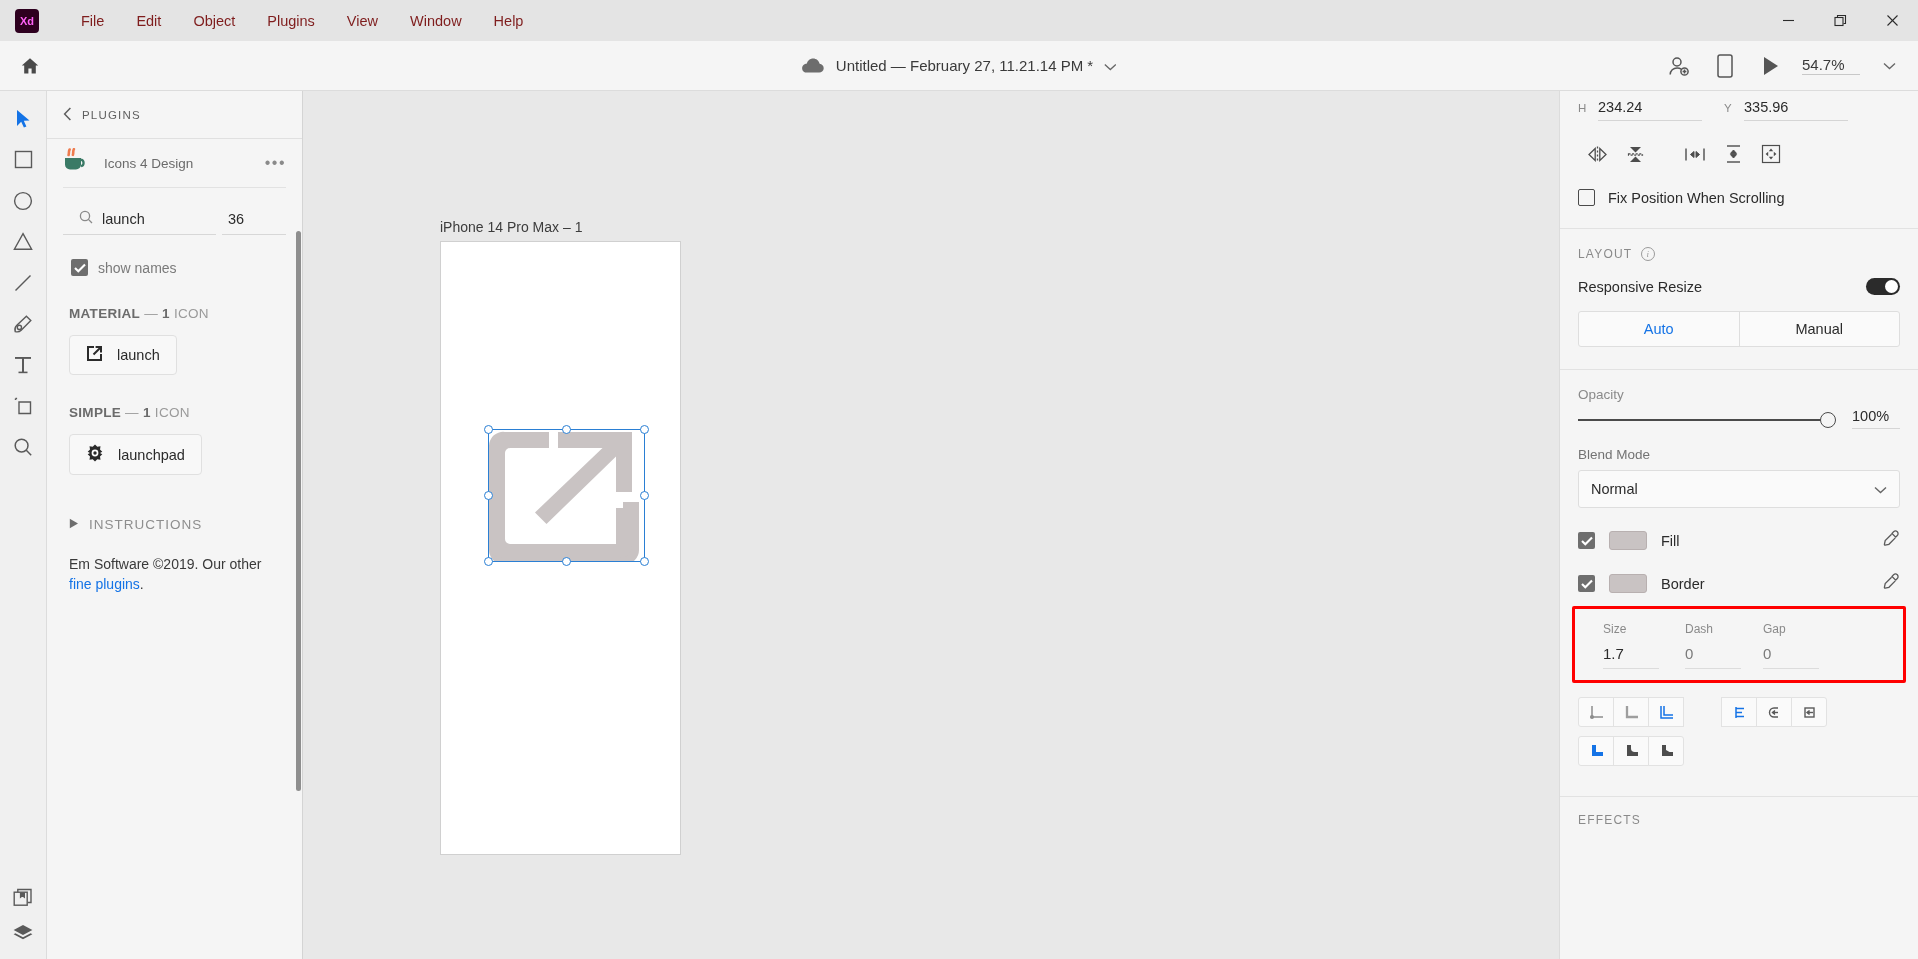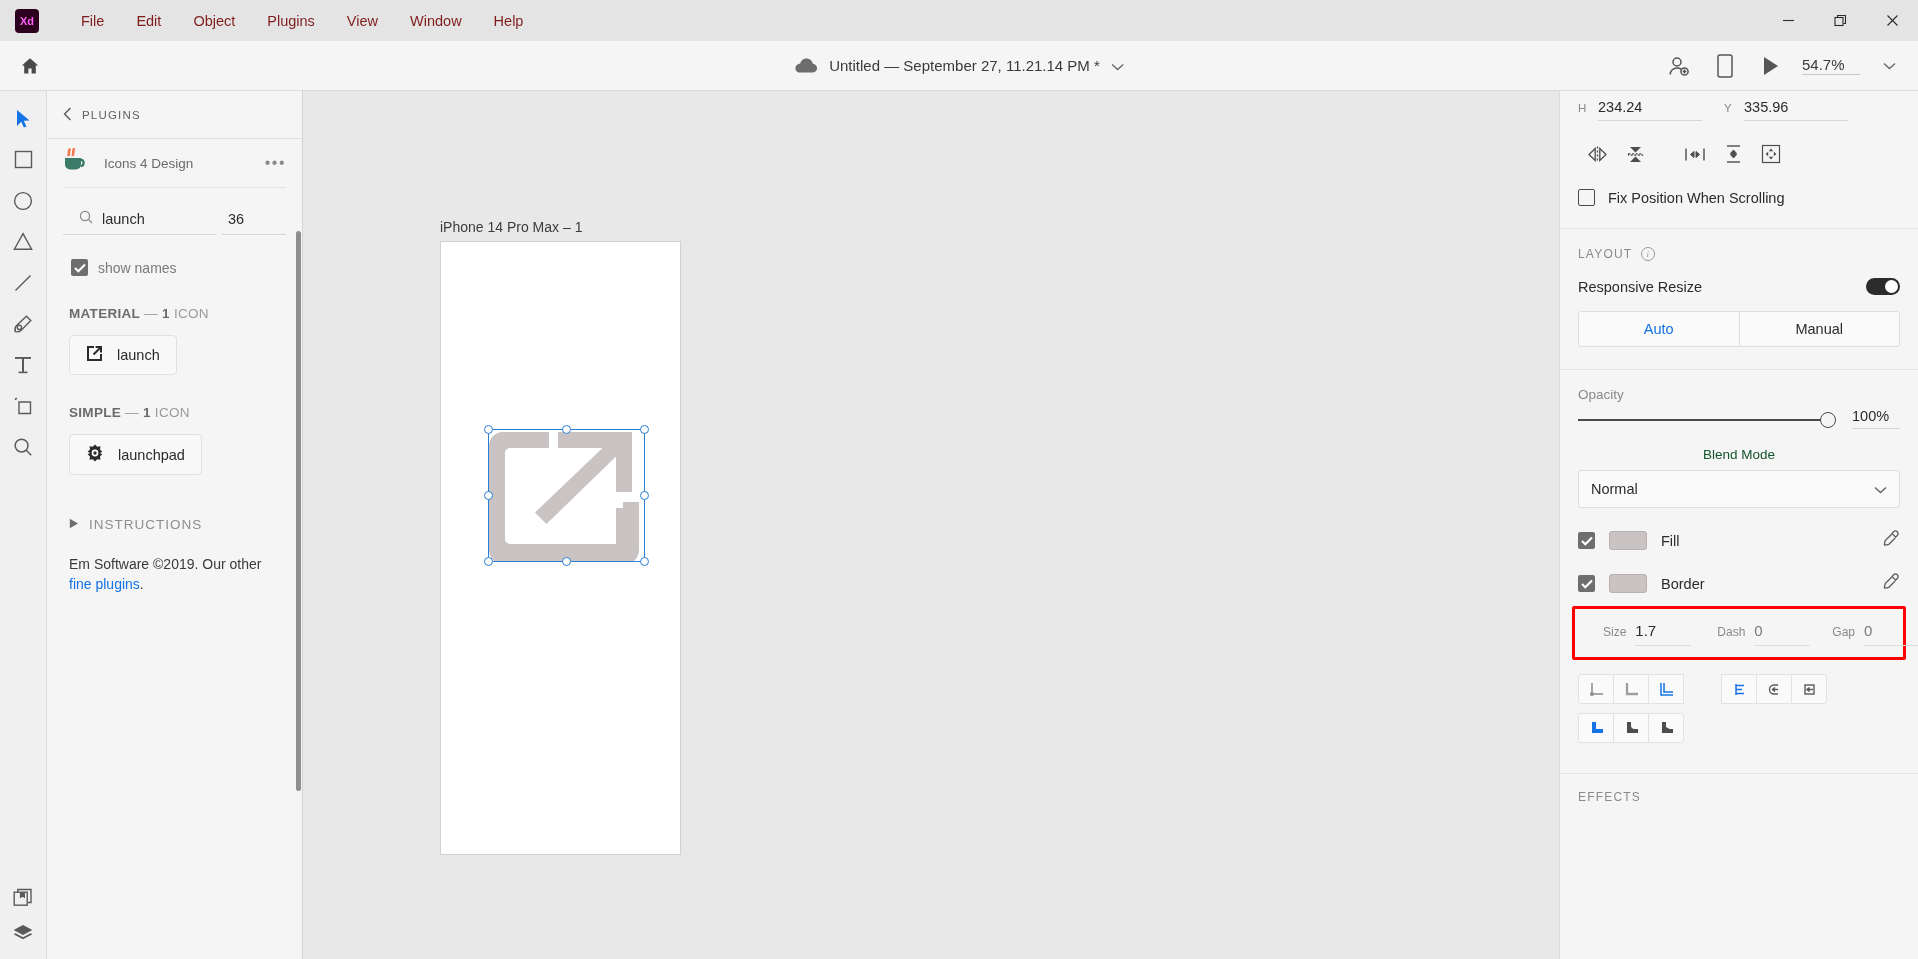--- a/index.html
+++ b/index.html
@@ -261,42 +261,42 @@
     background: #4a4a4a;
   }
   .slider-knob {
     position: absolute; right: 0; top: 1px; width: 16px; height: 16px;
     border-radius: 50%; background: #f5f5f5; border: 1.8px solid #4a4a4a;
   }
   .opacity-val {
     font-size: 14.5px; color: #2b2b2b; width: 48px;
     border-bottom: 1px solid #d5d5d5; padding-bottom: 4px; text-align: left;
   }
-  .blend-label { font-size: 13.5px; color: #14532d; padding: 18px 18px 0 18px; text-align: center; }
+  .blend-label { font-size: 13.5px; color: #737373; padding: 18px 18px 0 18px; }
   .select-box {
     margin: 8px 18px 0 18px; border: 1px solid #dedede; border-radius: 3px;
     background: #fafafa; padding: 10px 12px; display: flex;
     align-items: center; font-size: 14.5px; color: #2b2b2b;
   }
   .select-box .caret { margin-left: auto; color: #666; }
   .fill-row {
     display: flex; align-items: center; gap: 14px; padding: 22px 18px 0 18px;
   }
   .swatch {
     width: 38px; height: 19px; border-radius: 3px;
     border: 1px solid #b8b0b0;
   }
   .fill-label { font-size: 14.5px; color: #2b2b2b; flex: 1; }
   .dropper { color: #5a5a5a; }
   .border-detail {
     margin: 12px 12px 0 12px; display: flex; align-items: flex-end;
     padding: 13px 14px 11px 14px; border: 3px solid #ff0000;
     border-radius: 2px;
   }
-  .bd-field { display: flex; align-items: baseline; gap: 9px; }
+  .bd-field { display: flex; align-items: baseline; gap: 9px; flex-direction: column; }
   .bd-field .lbl { font-size: 12px; color: #8a8a8a; }
   .bd-field .val {
     font-size: 15px; color: #2b2b2b; width: 56px;
     border-bottom: 1px solid #dcdcdc; padding-bottom: 6px;
   }
   .bd-field .val.dim { color: #7a7a7a; }
   .stroke-rows { padding: 14px 18px 0 18px; }
   .stroke-group { display: flex; gap: 0; }
   .sbtn {
     width: 36px; height: 30px; border: 1px solid #e2e2e2;
@@ -352,21 +352,21 @@
       <svg width="20" height="20" viewBox="0 0 20 20" fill="#4a4a4a">
         <path d="M10 2.2 L18.2 9.4 h-2.4 v8.2 h-4.2 v-5.2 h-3.2 v5.2 H4.2 V9.4 H1.8 Z"></path>
       </svg>
     </div>
     <div class="doc-title">
       <span class="cloud-ico">
         <svg width="24" height="16" viewBox="0 0 24 16" fill="#6d6d6d">
           <path d="M6.2 14.6h12.1c2.6 0 4.6-2 4.6-4.4 0-2.3-1.8-4.2-4.1-4.4C18.2 2.6 15.5.4 12.3.4 9.2.4 6.6 2.6 6.1 5.5 3.4 5.7 1.3 7.9 1.3 10.4c0 2.4 2 4.2 4.9 4.2z"></path>
         </svg>
       </span>
-      <span>Untitled — September 27, 11.21.14 PM *</span>
+      <span>Untitled — February 27, 11.21.14 PM *</span>
       <span>
         <svg width="13" height="8" viewBox="0 0 13 8">
             <path d="M1 1.5 L6.5 6.5 L12 1.5" fill="none" stroke="#666" stroke-width="1.3"></path>
           </svg>
       </span>
     </div>
     <div class="topbar-right">
       <div class="tb-icon">
         <svg width="24" height="22" viewBox="0 0 24 22" fill="none" stroke="#555" stroke-width="1.5">
           <circle cx="10" cy="7" r="4"></circle>

